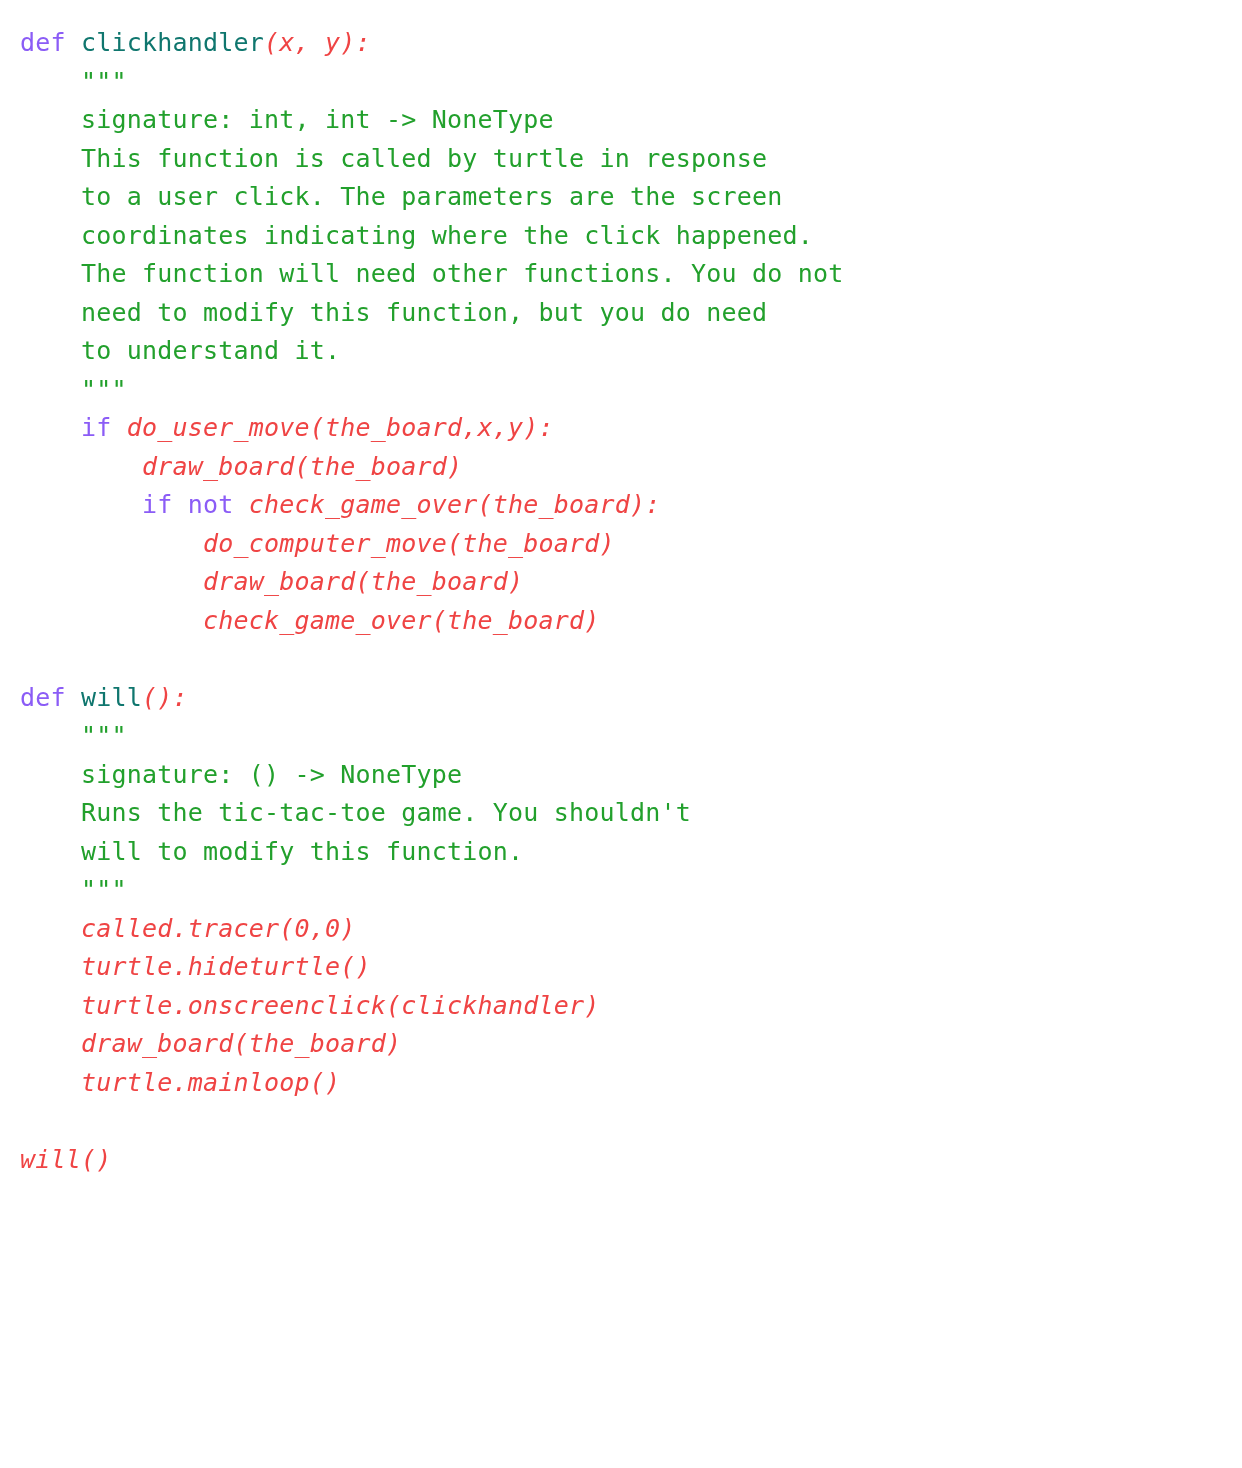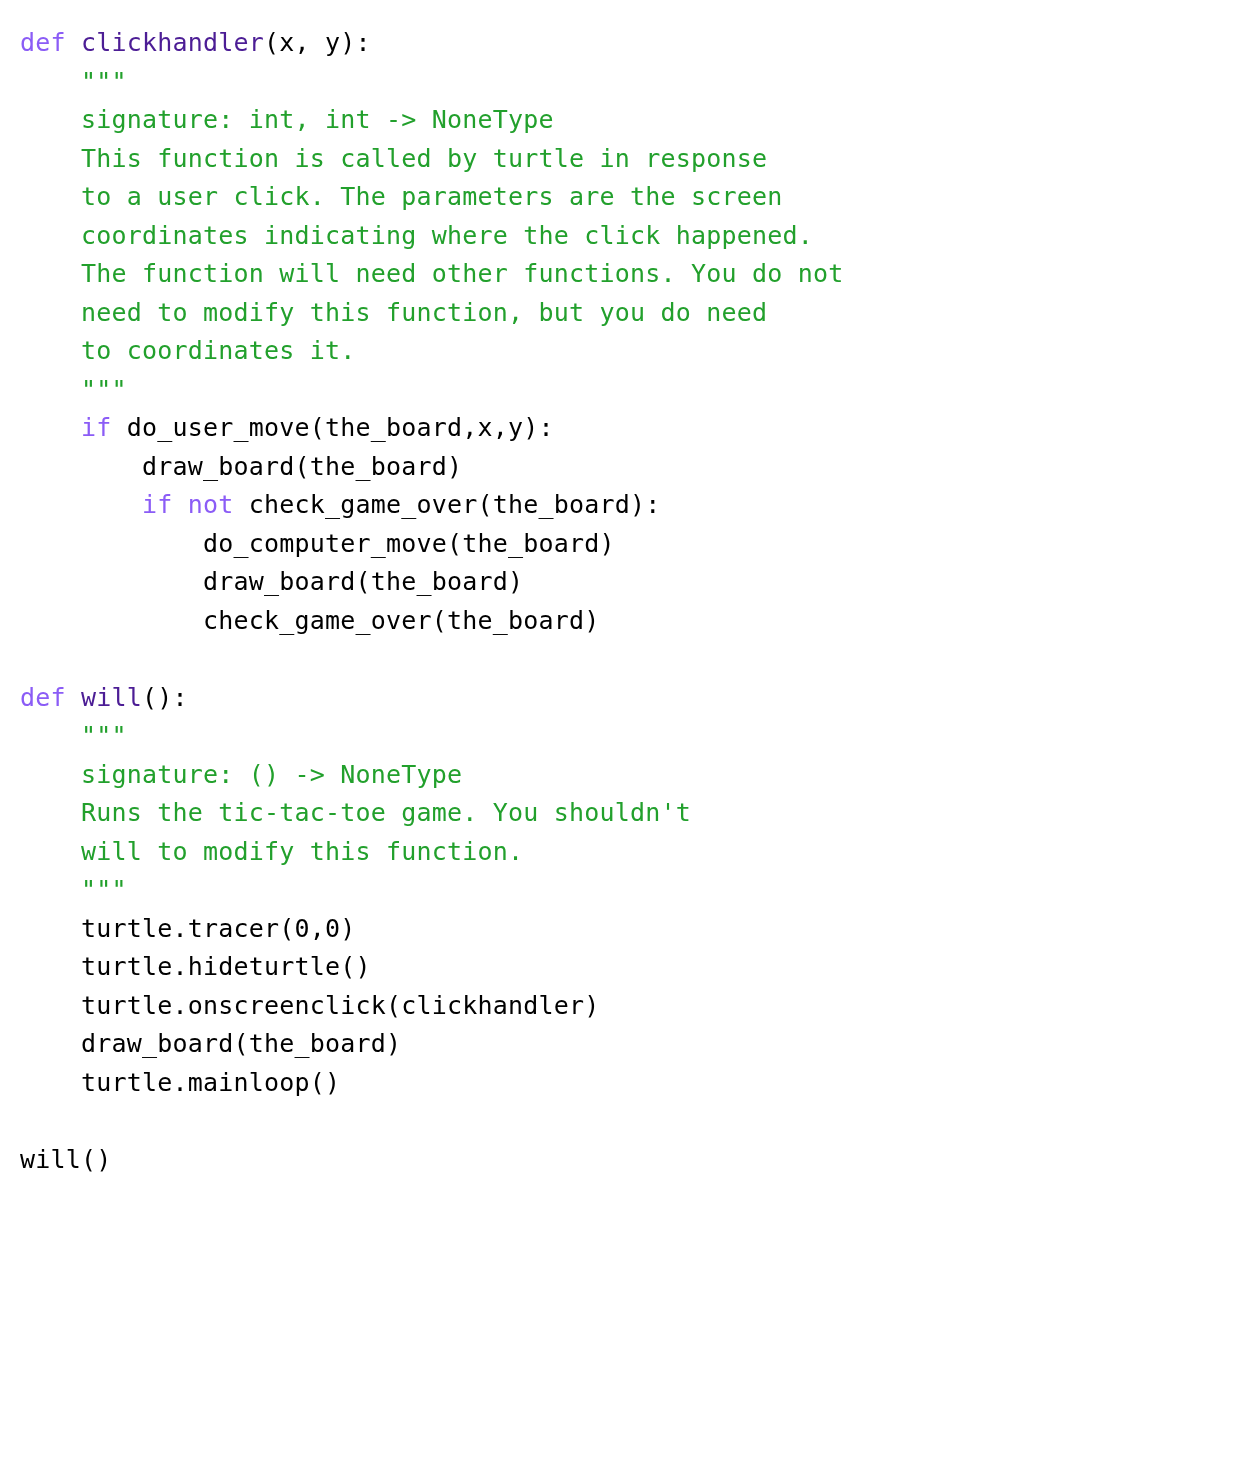--- a/index.html
+++ b/index.html
@@ -10,49 +10,49 @@
   .code-container {
     font-family: "Menlo", "DejaVu Sans Mono", "Consolas", monospace;
     font-size: 25px;
     line-height: 1.54;
     white-space: pre;
     padding: 24px 12px 24px 20px;
     color: #000000;
     letter-spacing: 0.2px;
   }
   .tok-kw  { color: #8b5cf6; }      
-  .tok-fn  { color: #4c1d95; }      
+  .tok-fn  { color: #0f766e; }      
   .tok-doc { color: #22a02c; }      
-  .tok-txt { color: #000000; }      
+  .tok-txt { color: #ef4444; font-style: italic; }      
 </style>
 </head>
 <body>
 
 <div class="code-container" id="code"><span class="tok-kw">def</span><span class="tok-txt"> </span><span class="tok-fn">clickhandler</span><span class="tok-txt">(x, y):</span>
 <span class="tok-doc">    """</span>
 <span class="tok-doc">    signature: int, int -&gt; NoneType</span>
 <span class="tok-doc">    This function is called by turtle in response</span>
 <span class="tok-doc">    to a user click. The parameters are the screen</span>
 <span class="tok-doc">    coordinates indicating where the click happened.</span>
 <span class="tok-doc">    The function will need other functions. You do not</span>
 <span class="tok-doc">    need to modify this function, but you do need</span>
-<span class="tok-doc">    to coordinates it.</span>
+<span class="tok-doc">    to understand it.</span>
 <span class="tok-doc">    """</span>
 <span class="tok-txt">    </span><span class="tok-kw">if</span><span class="tok-txt"> do_user_move(the_board,x,y):</span>
 <span class="tok-txt">        draw_board(the_board)</span>
 <span class="tok-txt">        </span><span class="tok-kw">if</span><span class="tok-txt"> </span><span class="tok-kw">not</span><span class="tok-txt"> check_game_over(the_board):</span>
 <span class="tok-txt">            do_computer_move(the_board)</span>
 <span class="tok-txt">            draw_board(the_board)</span>
 <span class="tok-txt">            check_game_over(the_board)</span>
 
 <span class="tok-kw">def</span><span class="tok-txt"> </span><span class="tok-fn">will</span><span class="tok-txt">():</span>
 <span class="tok-doc">    """</span>
 <span class="tok-doc">    signature: () -&gt; NoneType</span>
 <span class="tok-doc">    Runs the tic-tac-toe game. You shouldn't</span>
 <span class="tok-doc">    will to modify this function.</span>
 <span class="tok-doc">    """</span>
-<span class="tok-txt">    turtle.tracer(0,0)</span>
+<span class="tok-txt">    called.tracer(0,0)</span>
 <span class="tok-txt">    turtle.hideturtle()</span>
 <span class="tok-txt">    turtle.onscreenclick(clickhandler)</span>
 <span class="tok-txt">    draw_board(the_board)</span>
 <span class="tok-txt">    turtle.mainloop()</span>
 
 <span class="tok-txt">will()</span></div>
 
 </body></html>

